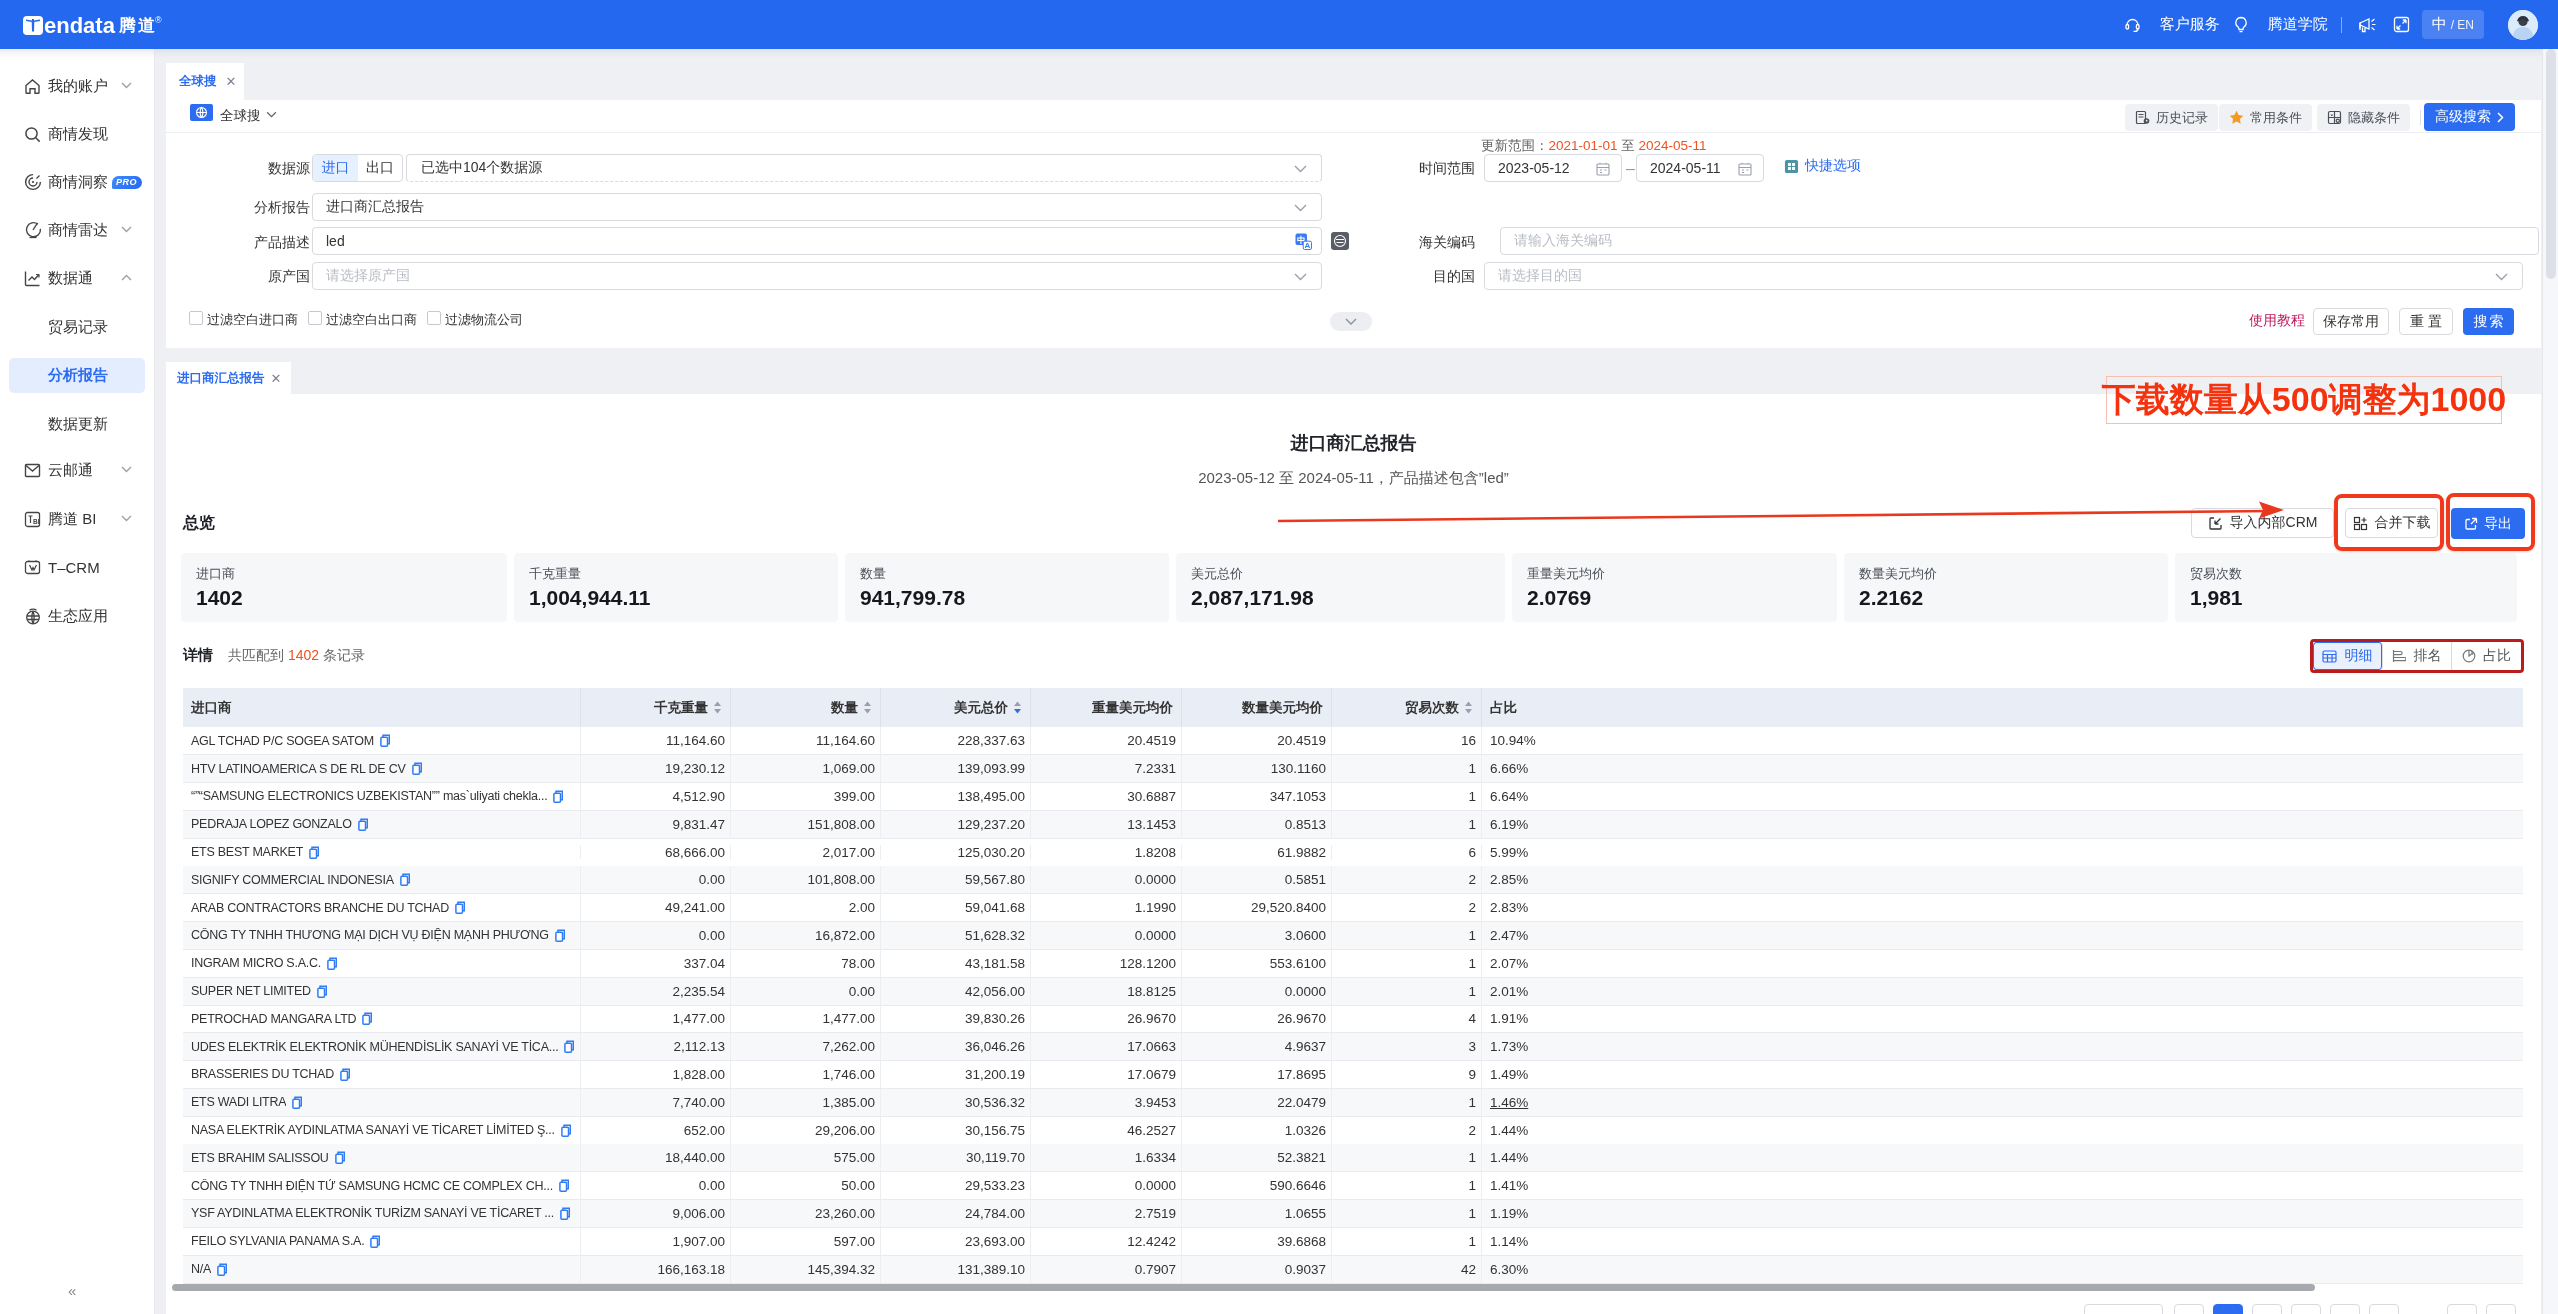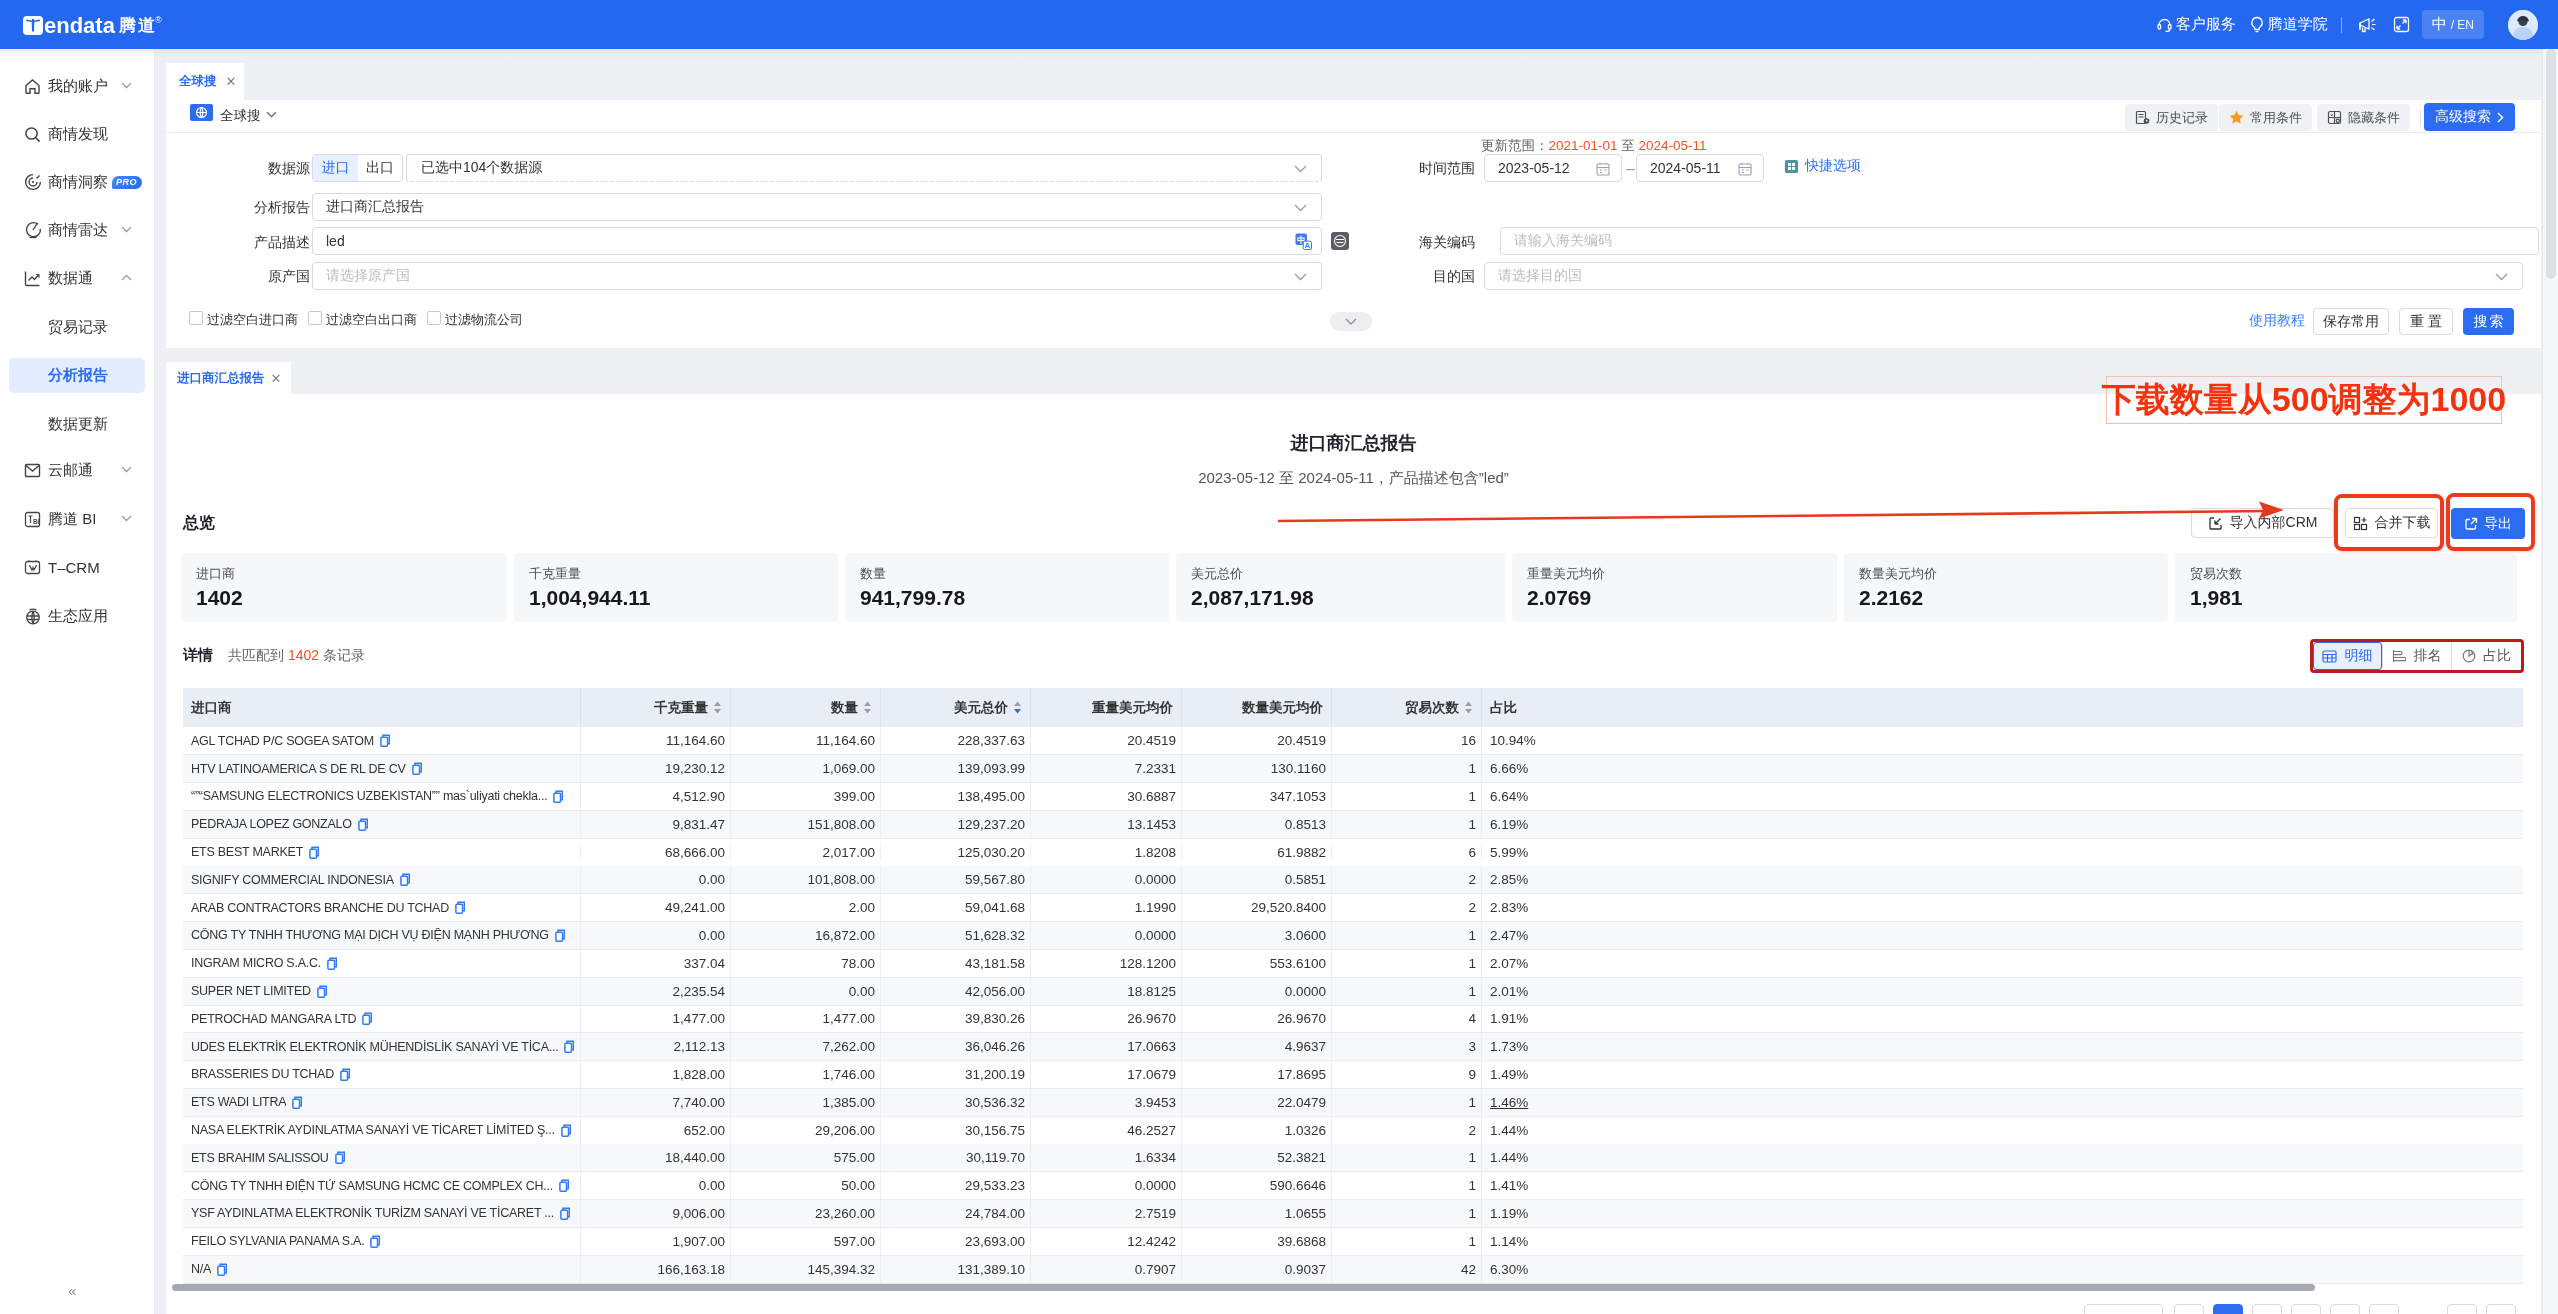--- a/index.html
+++ b/index.html
@@ -10,21 +10,21 @@
 
 
 #topbar { position:absolute; left:0; top:0; width:2558px; height:49px; background:#2468f0; z-index:30; }
 #topbar .logo { position:absolute; left:23px; top:14px; display:flex; align-items:center; }
 #topbar .logo .sq { width:20px; height:19px; background:#fff; border-radius:4px; position:relative; }
 #topbar .logo .sq svg { position:absolute; left:2px; top:2px; }
 #topbar .logo .wordmark { color:#fff; font-size:22px; font-weight:bold; letter-spacing:0; line-height:19px; margin-left:1px; }
 #topbar .logo .cjk { color:#fff; font-size:17px; font-weight:bold; margin-left:4px; letter-spacing:2px; }
 #topbar .logo .reg { color:#fff; font-size:9px; vertical-align:top; position:relative; top:-6px; left:-2px;}
 .topright { position:absolute; right:0; top:0; height:49px; display:flex; align-items:center; color:#fff; font-size:15px; }
-.topright .item { display:flex; align-items:center; gap:3px; margin-right:13px; }
+.topright .item { display:flex; align-items:center; gap:19px; margin-right:13px; }
 .topright .sep { width:1px; height:16px; background:rgba(255,255,255,.45); margin-right:16px; }
 .topright .icbtn { margin-right:16px; display:flex; }
 .lang { background:#4a82f3; border-radius:4px; height:29px; display:flex; align-items:center; padding:0 10px; margin-right:24px; }
 .lang b { font-size:15px; font-weight:normal; }
 .lang span { font-size:12px; opacity:.9; margin-left:4px; }
 .avatar { width:30px; height:30px; border-radius:50%; background:#dfeafb; margin-right:20px; position:relative; overflow:hidden; }
 
 
 #sidebar { position:absolute; left:0; top:49px; width:155px; height:1265px; background:#fff; border-right:1px solid #e7e9ed; z-index:20; }
 .sitem { position:absolute; left:0; width:155px; height:24px; display:flex; align-items:center; font-size:15px; color:#333; }
@@ -54,21 +54,21 @@
 .ctrl { position:absolute; border:1px solid #d8dadf; border-radius:4px; background:#fff; font-size:14px; color:#333; display:flex; align-items:center; }
 .ctrl .ph { color:#b9bdc6; }
 .chevi { position:absolute; }
 .orange { color:#f05123; }
 .gray6 { color:#666; }
 
 
 .cb { position:absolute; width:14px; height:14px; border:1px solid #c6c9d0; border-radius:2px; background:#fff; }
 .cblabel { position:absolute; font-size:13px; color:#333; white-space:nowrap;}
 
-.linkblue { color:#3b82f6; }
+.linkblue { color:#be185d; }
 .obtn { position:absolute; height:27px; border:1px solid #d8dadf; border-radius:4px; background:#fff; font-size:14px; color:#333; display:flex; align-items:center; justify-content:center; }
 .bbtn { position:absolute; height:27px; border-radius:4px; background:#2b6cf0; font-size:14px; color:#fff; display:flex; align-items:center; justify-content:center; letter-spacing:2px;}
 
 
 #panel2 { position:absolute; left:166px; top:394px; width:2375px; height:920px; background:#fff; }
 
 
 .card { background:#f6f7f9; border-radius:4px; position:absolute; top:0; height:69px; }
 .card .lab { position:absolute; left:15px; top:12px; font-size:13px; color:#4a4f58; }
 .card .val { position:absolute; left:15px; top:33px; font-size:21px; font-weight:bold; color:#16181d; }

